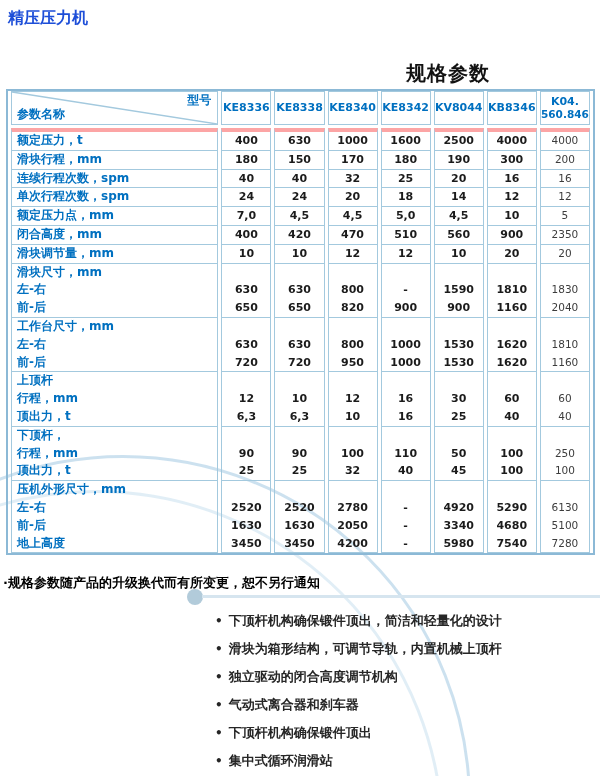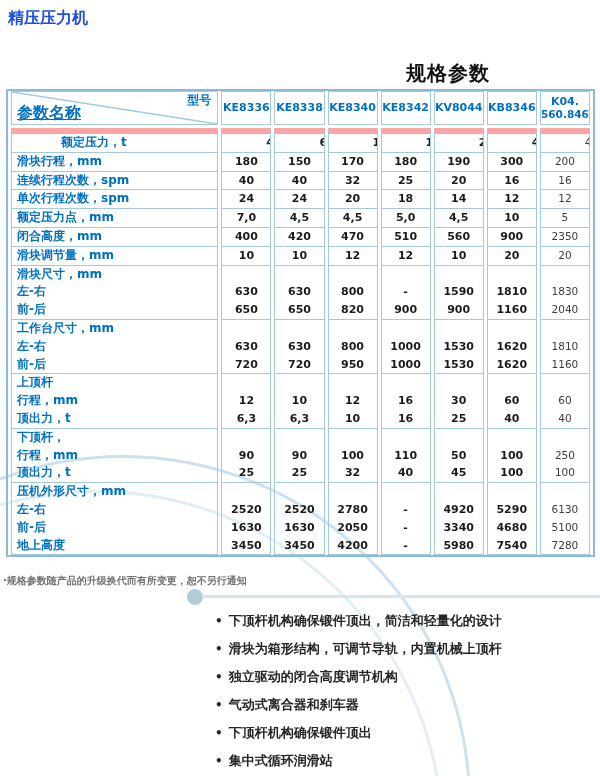--- a/index.html
+++ b/index.html
@@ -19,32 +19,32 @@
         font-size:20px;color:#121212;letter-spacing:1px;}
   
   .table-wrap{position:absolute;left:6px;top:89px;width:585px;border:2px solid #8cb9d6;}
   table.spec{border-collapse:separate;border-spacing:3px 0;width:100%;table-layout:fixed;border-radius:24px;}
   table.spec th,table.spec td{padding:0;vertical-align:top;background:transparent;}
   table.spec thead th{border:1px solid #a3c9de;height:32px;vertical-align:middle;
         text-align:center;color:#0070c0;font-size:11px;font-weight:bold;line-height:1.15;}
   th.corner{position:relative;}
   th.corner svg{position:absolute;left:0;top:0;width:100%;height:100%;}
   .corner-model{position:absolute;right:6px;top:2px;font-size:12px;color:#0070c0;font-weight:bold;}
-  .corner-param{position:absolute;left:5px;bottom:2px;font-size:16px;color:#0070c0;font-weight:bold;text-decoration:underline;}
+  .corner-param{position:absolute;left:5px;bottom:2px;font-size:12px;color:#0070c0;font-weight:bold;}
   .model-sub{font-size:10.5px;}
   tr.spacer td{height:3px;border:none;}
   tbody td{border-left:1px solid #a3c9de;border-right:1px solid #a3c9de;
            border-bottom:1px solid #a3c9de;}
-  tbody tr.sec1 td{border-top:6px solid #fca5a5;padding-left:44px;}
+  tbody tr.sec1 td{border-top:4px solid #fca5a5;}
   .line{height:17.8px;line-height:17.8px;overflow:hidden;white-space:nowrap;}
   td.lbl .line{padding-left:5px;text-align:left;color:#0070c0;font-weight:bold;font-size:12px;}
   td.val .line{text-align:center;font-size:11px;font-weight:bold;color:#1b1b1b;}
   td.val.last .line{font-size:10.5px;font-weight:normal;color:#3c3c3c;}
   
-  .note{position:absolute;left:3px;top:574px;font-size:10px;font-weight:bold;color:#737373;
+  .note{position:absolute;left:3px;top:574px;font-size:13px;font-weight:bold;color:#000000;
         white-space:nowrap;}
   
   .deco-dot{position:absolute;left:187px;top:589px;width:16px;height:16px;border-radius:50%;
         background:#b2cbda;}
   .deco-rule{position:absolute;left:202px;top:595px;width:398px;height:3px;background:#d6e5ef;}
   
   .features{position:absolute;left:215px;top:611px;margin:0;padding:0;list-style:none;}
   .features li{height:19px;line-height:19px;margin-bottom:9px;font-size:13px;
         font-weight:bold;color:#262626;white-space:nowrap;}
   .features .bullet{margin-right:6px;font-size:12px;color:#262626;}

